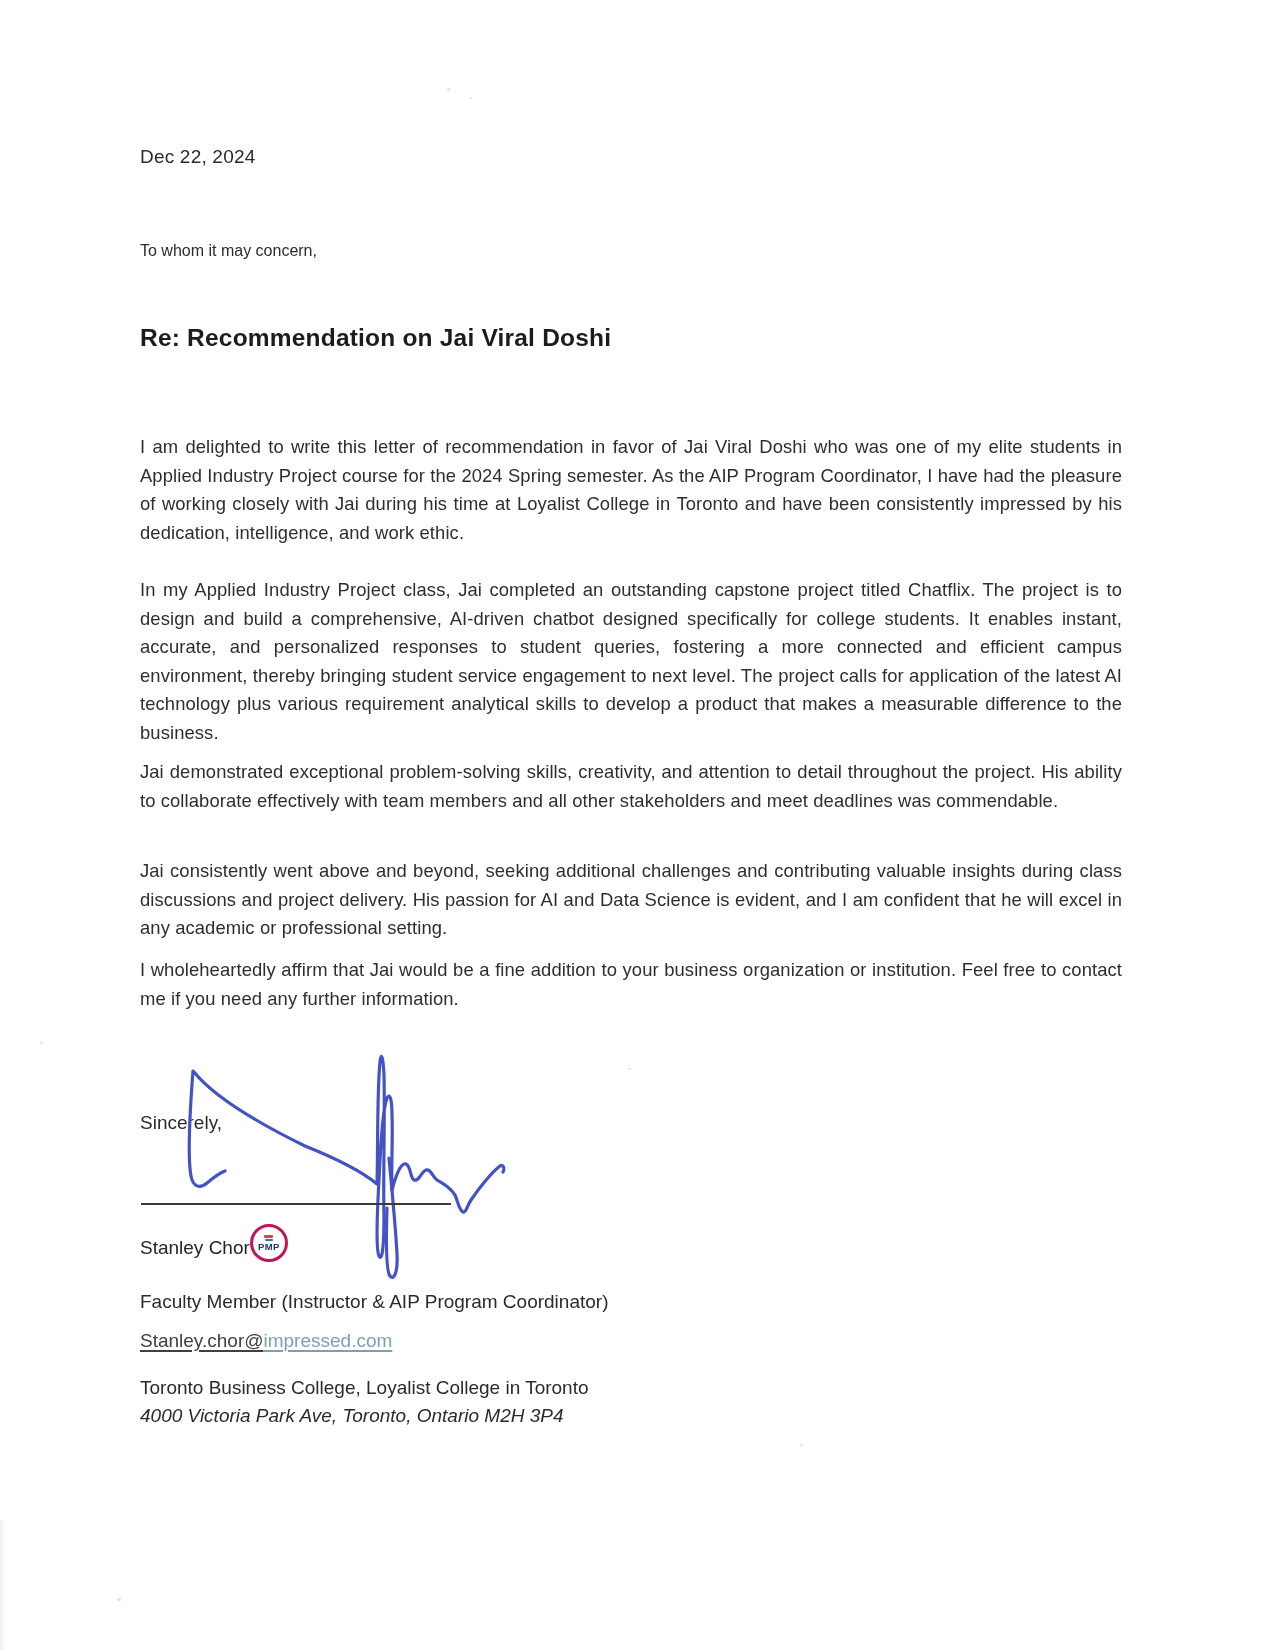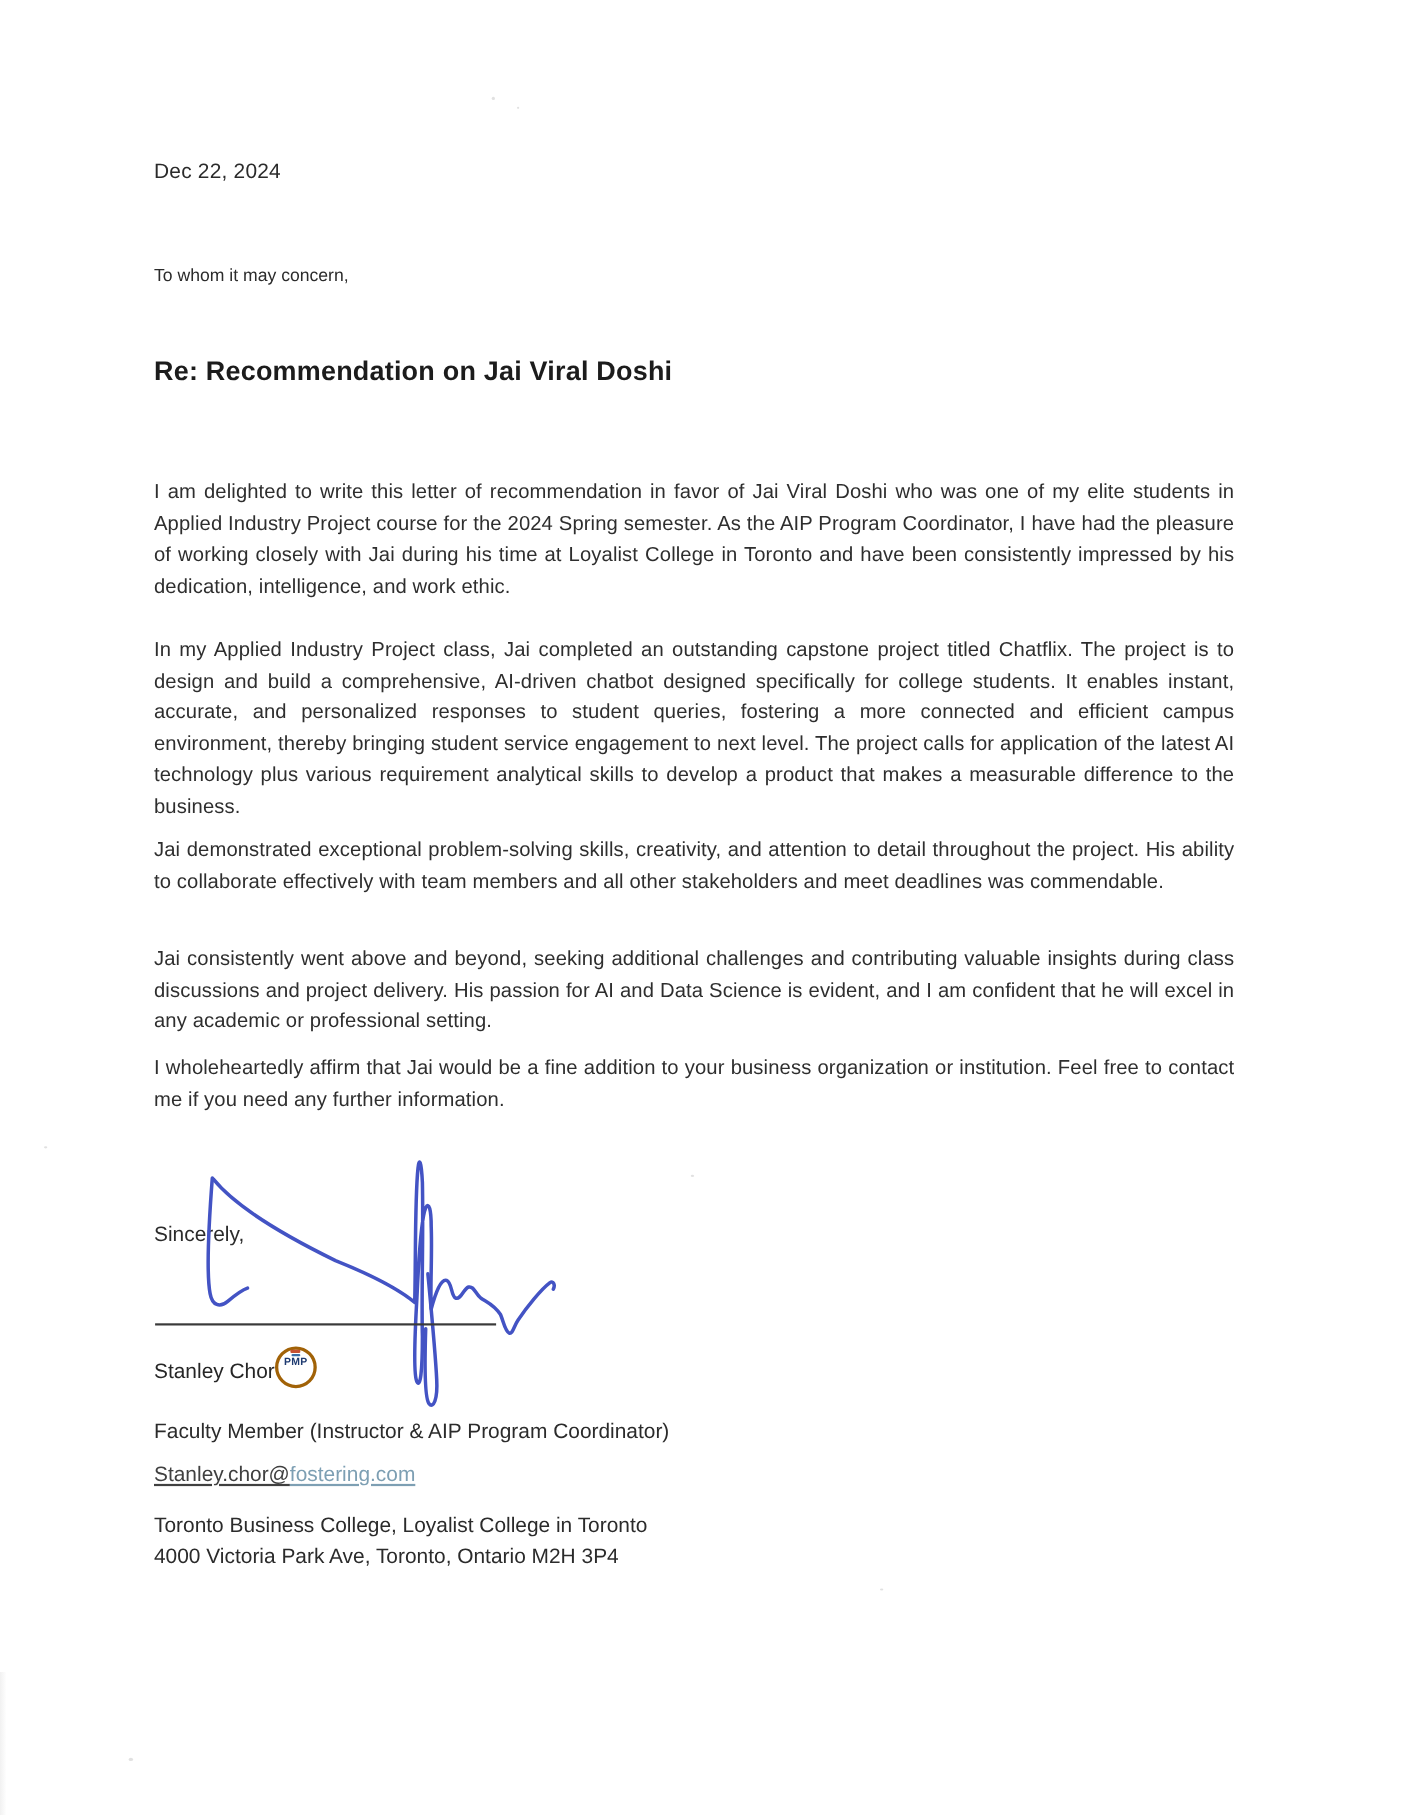--- a/index.html
+++ b/index.html
@@ -28,25 +28,25 @@
   .p3 { top: 740px; }
   .p4 { top: 839px; }
   .p5 { top: 938px; }
   .closing { left: 140px; top: 1112px; font-size: 19px; }
   .signature-svg { left: 140px; top: 1040px; width: 380px; height: 250px; pointer-events: none; }
   .sig-line { left: 141px; top: 1203px; width: 310px; height: 2px; background: #3a3a3a; }
   .name-row { left: 140px; top: 1224px; display: flex; align-items: flex-end; }
   .signer-name { font-size: 19px; color: #262626; padding-bottom: 3px; }
   .pmp-badge {
     width: 32px; height: 32px;
-    border: 3px solid #a16207;
+    border: 3px solid #be185d;
     border-radius: 50%;
     background: #ffffff;
     display: flex; flex-direction: column;
-    align-items: center; justify-content: flex-start;
+    align-items: center; justify-content: center;
     line-height: 1;
   }
   .pmi-mark { display: flex; flex-direction: column; align-items: center; gap: 1px; margin-bottom: 1px; }
   .pmi-bar-red  { width: 9px; height: 3px; background: #c75233; border-radius: 1px; }
   .pmi-bar-blue { width: 8px; height: 2px; background: #3a6ea8; border-radius: 1px; }
   .pmp-label { font-size: 9.5px; font-weight: bold; color: #1e3a70; letter-spacing: 0.3px; }
   .title-line { left: 140px; top: 1291px; font-size: 19px; }
   .email-line { left: 140px; top: 1330px; font-size: 19px; }
   .email-user {
     color: #404040;
@@ -54,21 +54,21 @@
     text-decoration-thickness: 1.5px;
     text-underline-offset: 3px;
   }
   .email-domain {
     color: #7d9fb3;
     text-decoration: underline;
     text-decoration-thickness: 1.5px;
     text-underline-offset: 3px;
   }
   .org-line  { left: 140px; top: 1377px; font-size: 19px; }
-  .addr-line { left: 140px; top: 1405px; font-size: 19px; }
+  .addr-line { left: 140px; top: 1405px; font-size: 19px; font-style: italic; }
   .speck { position: absolute; border-radius: 50%; background: #c9c9c9; opacity: 0.55; }
   .edge-shade {
     position: absolute; left: 0; top: 1520px; width: 6px; height: 130px;
     background: linear-gradient(to right, #e8e8e8, #ffffff); opacity: 0.6;
   }
 </style>
 </head>
 <body>
 
 <div class="page">
@@ -127,21 +127,21 @@
         <span class="pmi-bar-red"></span>
         <span class="pmi-bar-blue"></span>
       </span>
       <span class="pmp-label">PMP</span>
     </span>
   </div>
 
   <div class="abs title-line">Faculty Member (Instructor &amp; AIP Program Coordinator)</div>
 
   <div class="abs email-line">
-    <span class="email-user">Stanley.chor@</span><span class="email-domain">fostering.com</span>
+    <span class="email-user">Stanley.chor@</span><span class="email-domain">impressed.com</span>
   </div>
 
   <div class="abs org-line">Toronto Business College, Loyalist College in Toronto</div>
   <div class="abs addr-line">4000 Victoria Park Ave, Toronto, Ontario M2H 3P4</div>
 
   <div class="speck" style="left:447px; top:88px;  width:3px; height:3px;"></div>
   <div class="speck" style="left:470px; top:97px;  width:2px; height:2px;"></div>
   <div class="speck" style="left:40px;  top:1042px; width:3px; height:2px;"></div>
   <div class="speck" style="left:628px; top:1068px; width:3px; height:2px;"></div>
   <div class="speck" style="left:800px; top:1444px; width:3px; height:2px;"></div>

